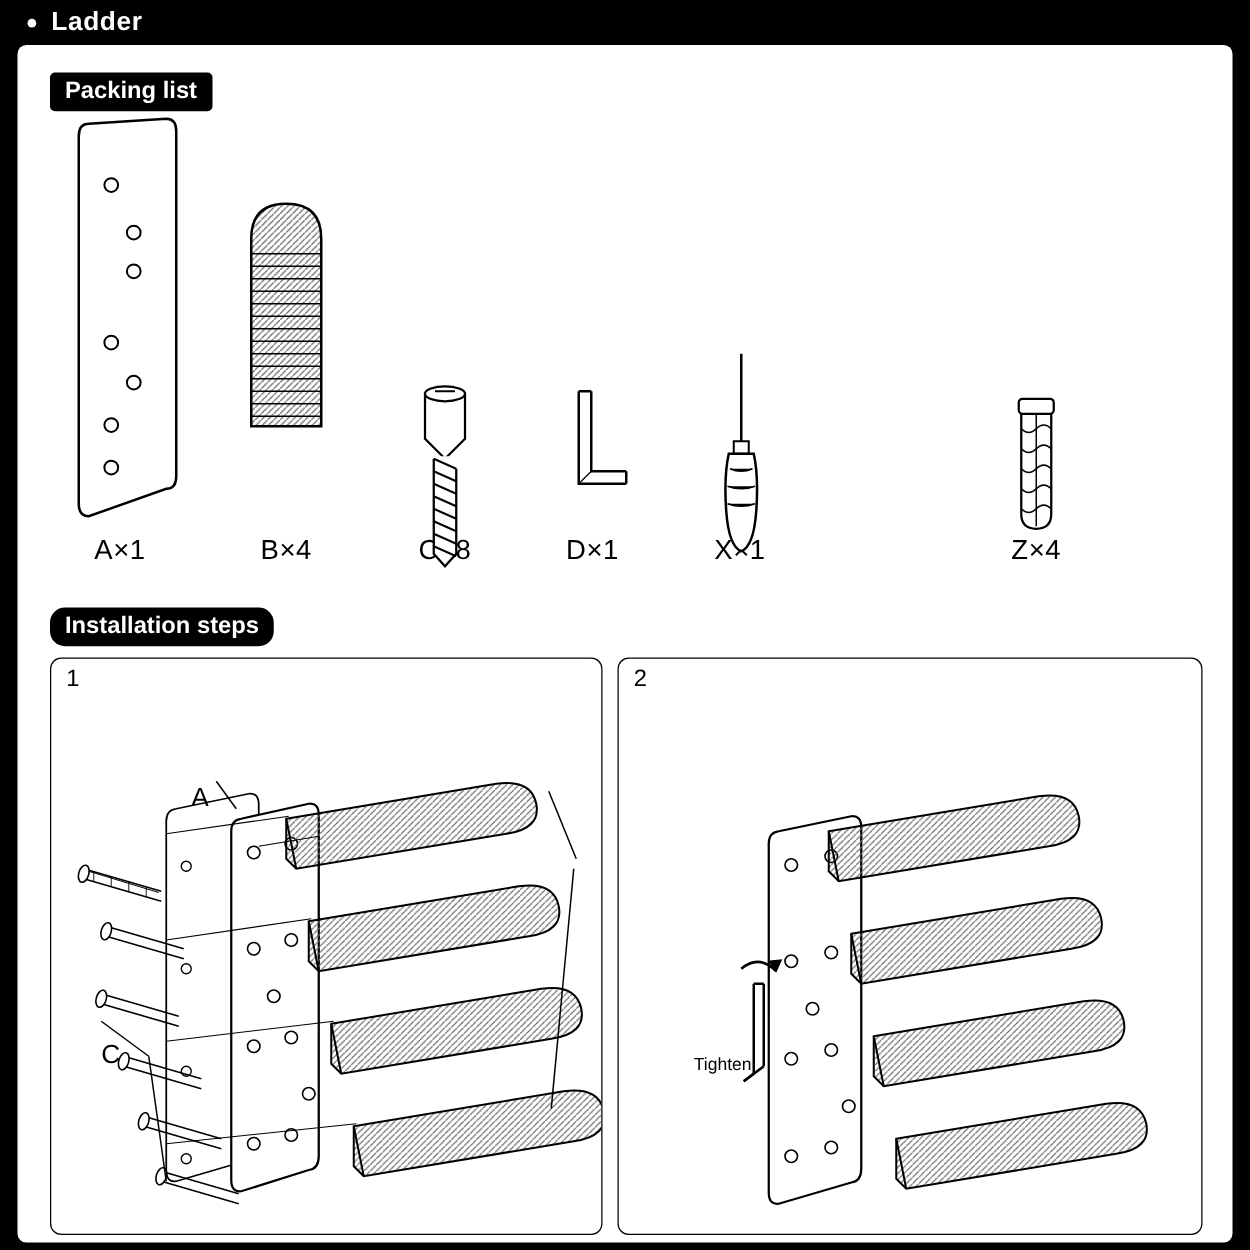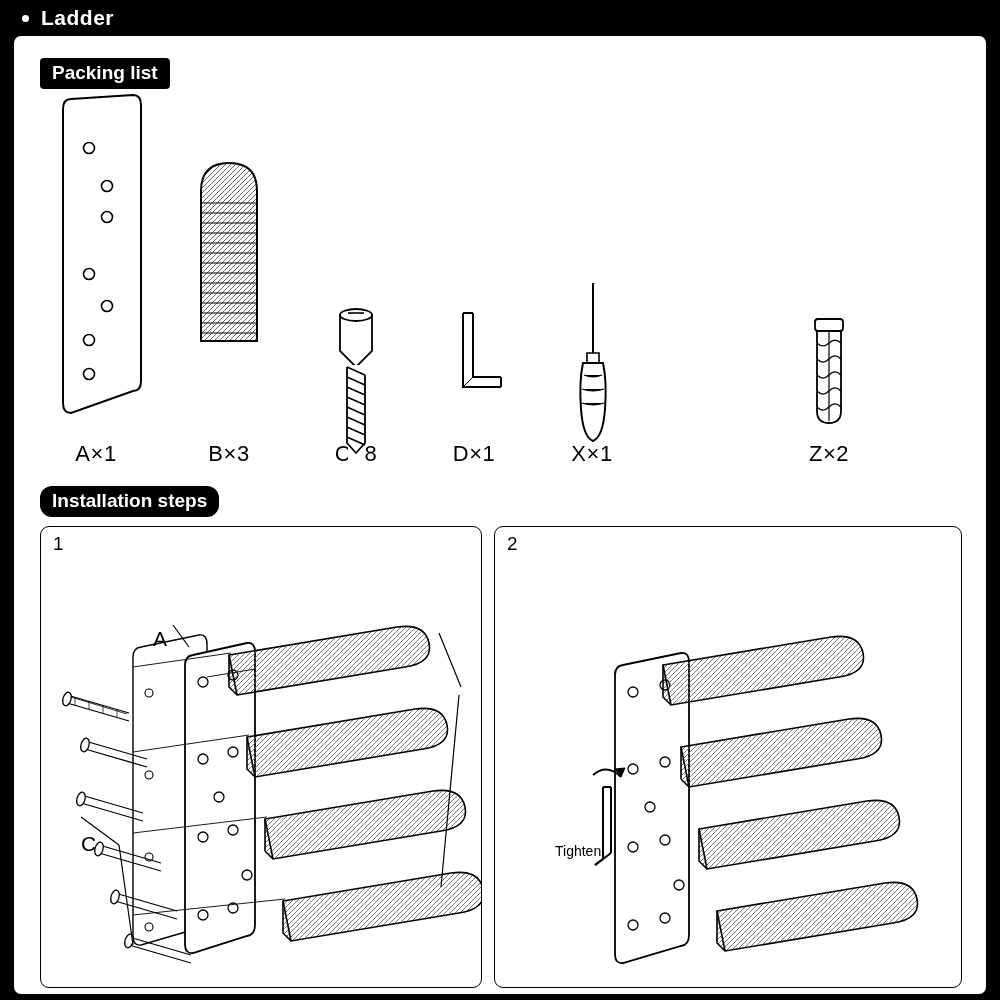--- a/index.html
+++ b/index.html
@@ -87,21 +87,21 @@
   .part-art {
     position: relative;
     height: 330px;
     display: flex;
     align-items: flex-end;
     justify-content: center;
   }
   .part-label {
     font-size: 22px;
     color: #000000;
-    margin-top: 20px;
+    margin-top: 6px;
     letter-spacing: 0.5px;
   }
 
   
   .step-panel {
     position: absolute;
     border: 1.6px solid #000000;
     border-radius: 9px;
     background: #ffffff;
     overflow: hidden;
@@ -179,21 +179,21 @@
               <line x1="12" y1="182" x2="68" y2="182"></line>
               <line x1="12" y1="192" x2="68" y2="192"></line>
               <line x1="12" y1="202" x2="68" y2="202"></line>
               <line x1="12" y1="212" x2="68" y2="212"></line>
               <line x1="12" y1="222" x2="68" y2="222"></line>
               <line x1="12" y1="232" x2="68" y2="232"></line>
               <line x1="12" y1="242" x2="68" y2="242"></line>
             </g>
           </svg>
         </div>
-        <div class="part-label">B×3</div>
+        <div class="part-label">B×4</div>
       </div>
 
       <div class="part" style="left:282px; top:0; width:120px;">
         <div class="part-art">
           <svg width="60" height="330" viewBox="0 0 60 330">
             <path d="M14 224 L14 260 L30 276 L46 260 L46 224 Z" fill="#ffffff" stroke="#000000" stroke-width="1.8"></path>
             <ellipse cx="30" cy="224" rx="16" ry="6" fill="#ffffff" stroke="#000000" stroke-width="1.8"></ellipse>
             <line x1="22" y1="222" x2="38" y2="222" stroke="#000000" stroke-width="1.6"></line>
             <path d="M22 274 L22 400 L38 400 L38 274" fill="#ffffff" stroke="none"></path>
             <g stroke="#000000" stroke-width="1.6" fill="none">
@@ -250,21 +250,21 @@
             <line x1="30" y1="240" x2="30" y2="330" stroke="#000000" stroke-width="1.2"></line>
             <g stroke="#000000" stroke-width="1.2" fill="none">
               <path d="M18 252 Q24 258 30 252 Q36 246 42 252"></path>
               <path d="M18 268 Q24 274 30 268 Q36 262 42 268"></path>
               <path d="M18 284 Q24 290 30 284 Q36 278 42 284"></path>
               <path d="M18 300 Q24 306 30 300 Q36 294 42 300"></path>
               <path d="M18 316 Q24 322 30 316 Q36 310 42 316"></path>
             </g>
           </svg>
         </div>
-        <div class="part-label">Z×2</div>
+        <div class="part-label">Z×4</div>
       </div>
 
     </div>
 
     <div class="section-tag" id="tag-steps">Installation steps</div>
 
     <div class="step-panel" id="panel-1">
       <div class="step-num">1</div>
 
       <svg width="440" height="460" viewBox="0 0 440 460">

